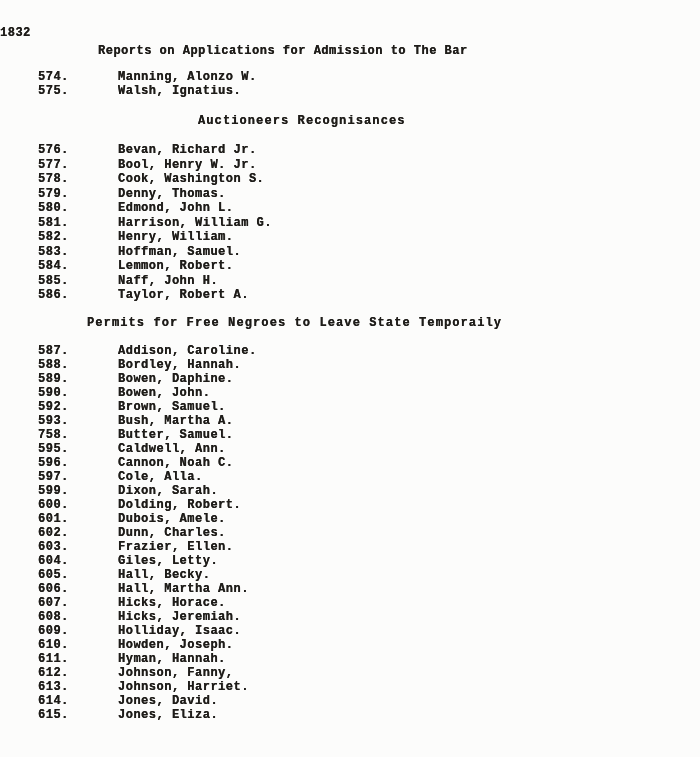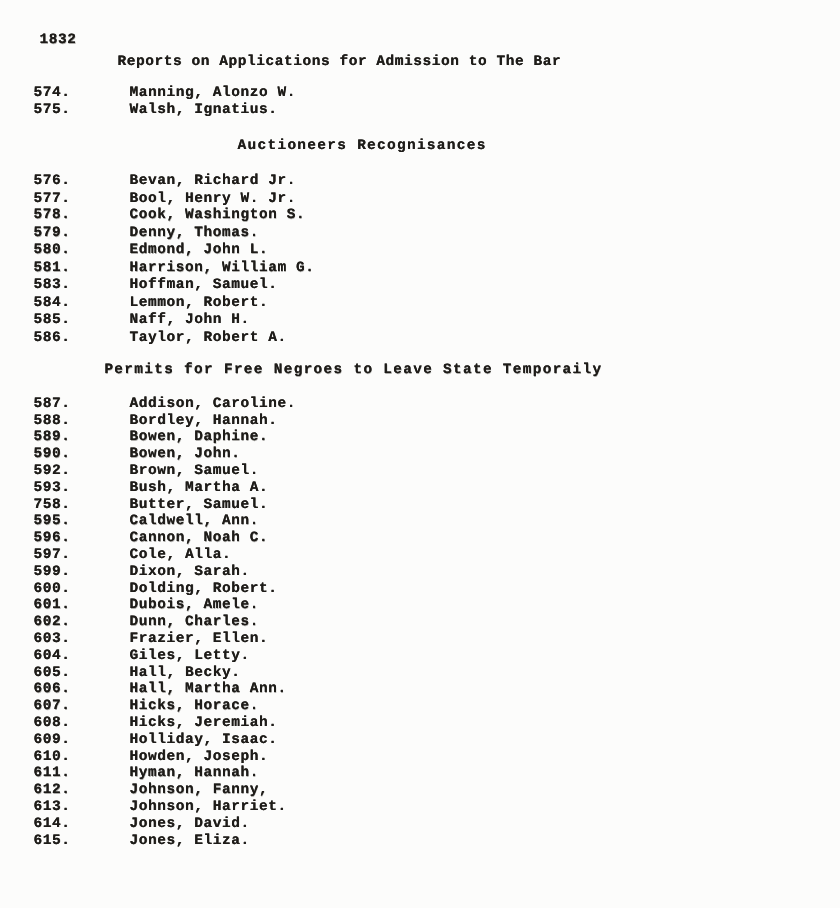--- a/index.html
+++ b/index.html
@@ -20,42 +20,41 @@
     font-family: "Liberation Mono", "DejaVu Sans Mono", monospace;
     font-weight: 700;
     font-size: 12px;
     letter-spacing: 0.5px;
     color: var(--ink, #1e1c19);
     
     text-shadow: 0 0 0.45px rgba(25, 22, 18, 0.85), 0.3px 0.3px 0.2px rgba(25,22,18,0.35);
   }
   .page-number {
     padding-top: 27px;
-    padding-left: 33px;
     line-height: 13px;
   }
   .heading {
     line-height: 13px;
     letter-spacing: 1.1px;
     white-space: nowrap;
   }
   .sec-0 .heading { margin: 5px 0 0 98px; letter-spacing: 0.5px; }
   .sec-0 .entries { margin-top: 12px; }
   .sec-0 .row     { line-height: 14px; }
 
   .sec-1 .heading { margin: 17px 0 0 198px; }
   .sec-1 .entries { margin-top: 15px; }
   .sec-1 .row     { line-height: 14.5px; }
 
   .sec-2 .heading { margin: 14px 0 0 87px; }
   .sec-2 .entries { margin-top: 14px; }
   .sec-2 .row     { line-height: 14px; }
 
   .row {
-    padding-left: 28px;
+    padding-left: 38px;
     white-space: nowrap;
   }
   .no {
     display: inline-block;
     width: 80px;
   }
   .name {
     display: inline-block;
   }
 </style>
@@ -98,20 +97,23 @@
   </div>
 
   <div class="row">
     <span class="no">580.</span><span class="name">Edmond, John L.</span>
   </div>
 
   <div class="row">
     <span class="no">581.</span><span class="name">Harrison, William G.</span>
   </div>
 
+  <div class="row">
+    <span class="no">582.</span><span class="name">Henry, William.</span>
+  </div>
 
   <div class="row">
     <span class="no">583.</span><span class="name">Hoffman, Samuel.</span>
   </div>
 
   <div class="row">
     <span class="no">584.</span><span class="name">Lemmon, Robert.</span>
   </div>
 
   <div class="row">

